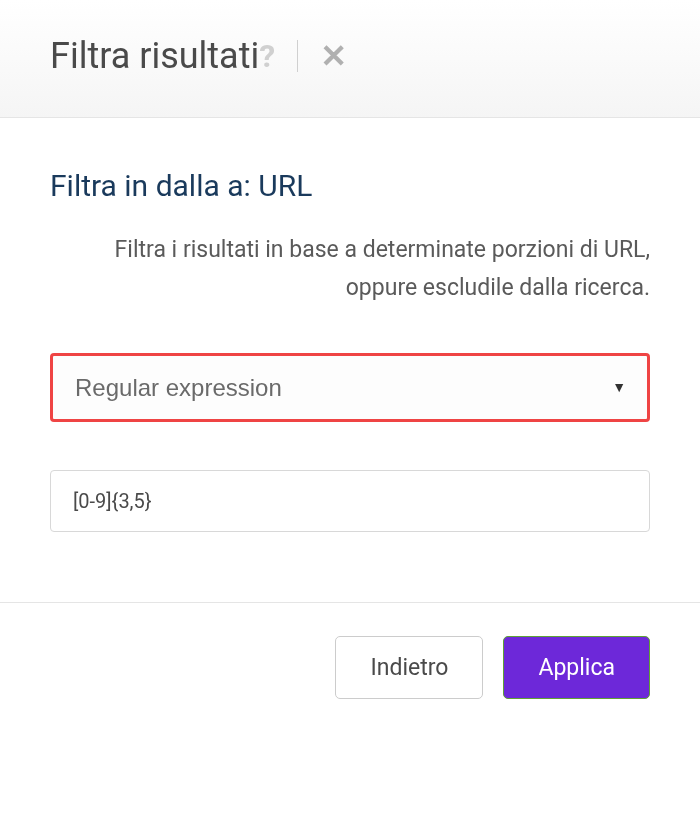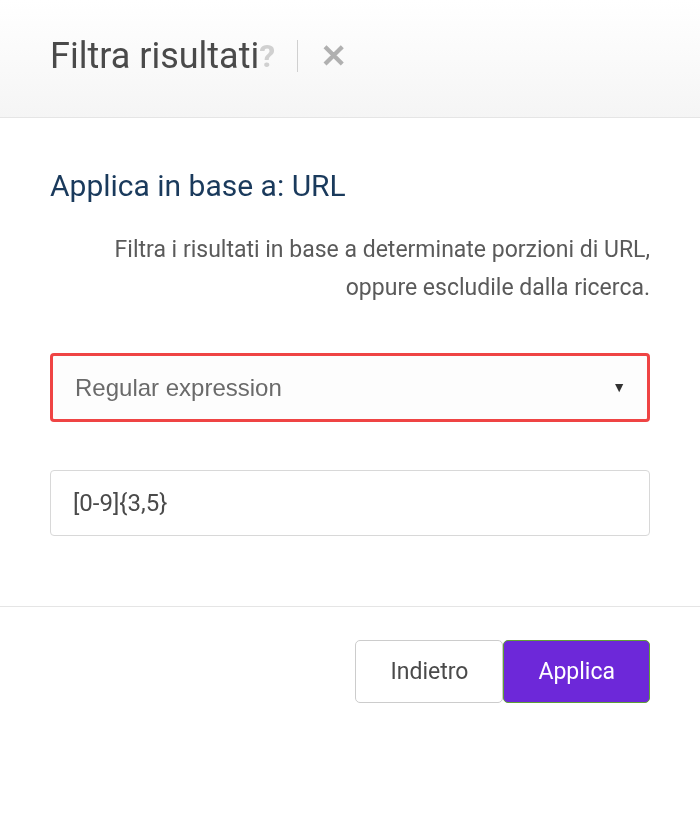--- a/index.html
+++ b/index.html
@@ -85,32 +85,33 @@
       right: 24px;
       top: 50%;
       transform: translateY(-50%);
       pointer-events: none;
       font-size: 14px;
       color: #333;
     }
     .text-input {
       width: 100%;
       padding: 18px 22px;
-      font-size: 24px;
+      font-size: 20px;
       color: #4a4a4a;
       background: #ffffff;
       border: 1px solid #d8d8d8;
       border-radius: 4px;
       font-family: inherit;
     }
     .dialog-footer {
       border-top: 1px solid #e5e5e5;
       padding: 33px 50px;
       display: flex;
       justify-content: flex-end;
+      gap: 20px;
       margin-top: 30px;
     }
     .btn {
       padding: 17px 34px;
       font-size: 23px;
       border-radius: 5px;
       cursor: pointer;
       border: 1px solid transparent;
       font-family: inherit;
     }
@@ -131,21 +132,21 @@
 <div class="dialog-header">
   <h1 class="dialog-title">Filtra risultati</h1>
   <div class="header-actions">
     <span class="help-icon">?</span>
     <span class="divider"></span>
     <span class="close-icon">✕</span>
   </div>
 </div>
 
 <div class="dialog-body">
-  <h2 class="subtitle">Applica in base a: URL</h2>
+  <h2 class="subtitle">Filtra in dalla a: URL</h2>
   <p class="description">Filtra i risultati in base a determinate porzioni di URL, oppure escludile dalla ricerca.</p>
 
   <div class="select-wrapper">
     <select class="select-field">
       <option>Regular expression</option>
     </select>
     <span class="select-caret">▼</span>
   </div>
 
   <input type="text" class="text-input" value="[0-9]{3,5}" style="">

